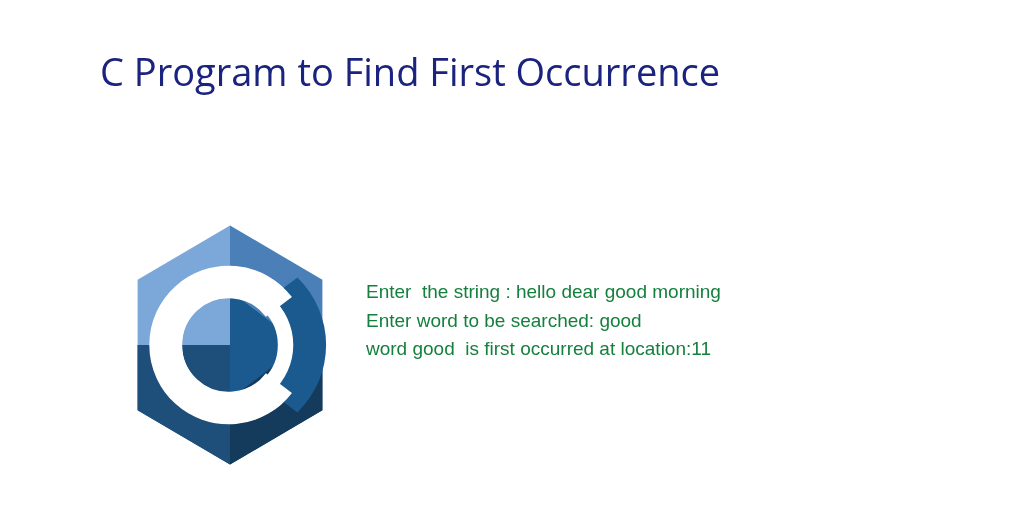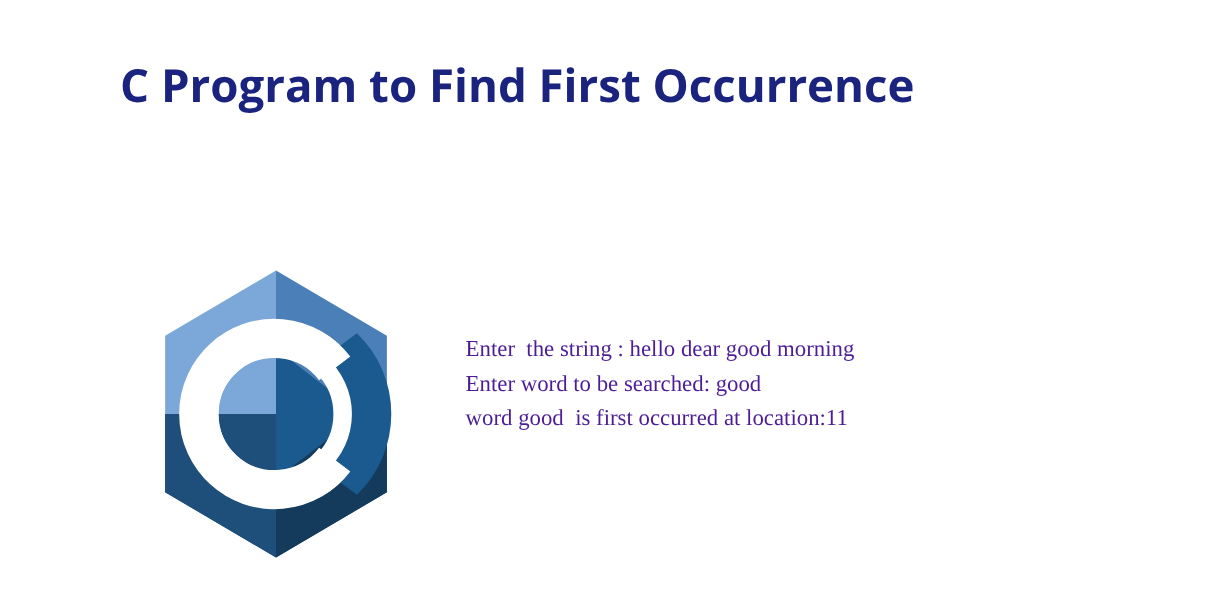--- a/index.html
+++ b/index.html
@@ -13,42 +13,42 @@
       background: #ffffff;
       font-family: "Segoe UI", "Open Sans", Arial, sans-serif;
       position: relative;
       overflow: hidden;
     }
     .title {
       position: absolute;
       top: 48px;
       left: 100px;
       font-size: 38px;
-      font-weight: 700;
+      font-weight: 400;
       color: #1a237e;
       line-height: 1.25;
     }
     .logo-container {
       position: absolute;
       top: 220px;
       left: 120px;
       width: 220px;
       height: 250px;
     }
     .logo-container svg {
       width: 100%;
       height: 100%;
     }
     .code-output {
       position: absolute;
       top: 278px;
-      left: 388px;
-      font-family: Liberation Serif, serif;
+      left: 366px;
+      font-family: Liberation Sans, sans-serif;
       font-size: 19px;
-      color: #4c1d95;
+      color: #15803d;
       line-height: 1.5;
       white-space: pre;
     }
   </style>
 </head>
 <body>
 
 <div class="title">
   <span>C Program to Find First Occurrence</span><br>
 </div>

